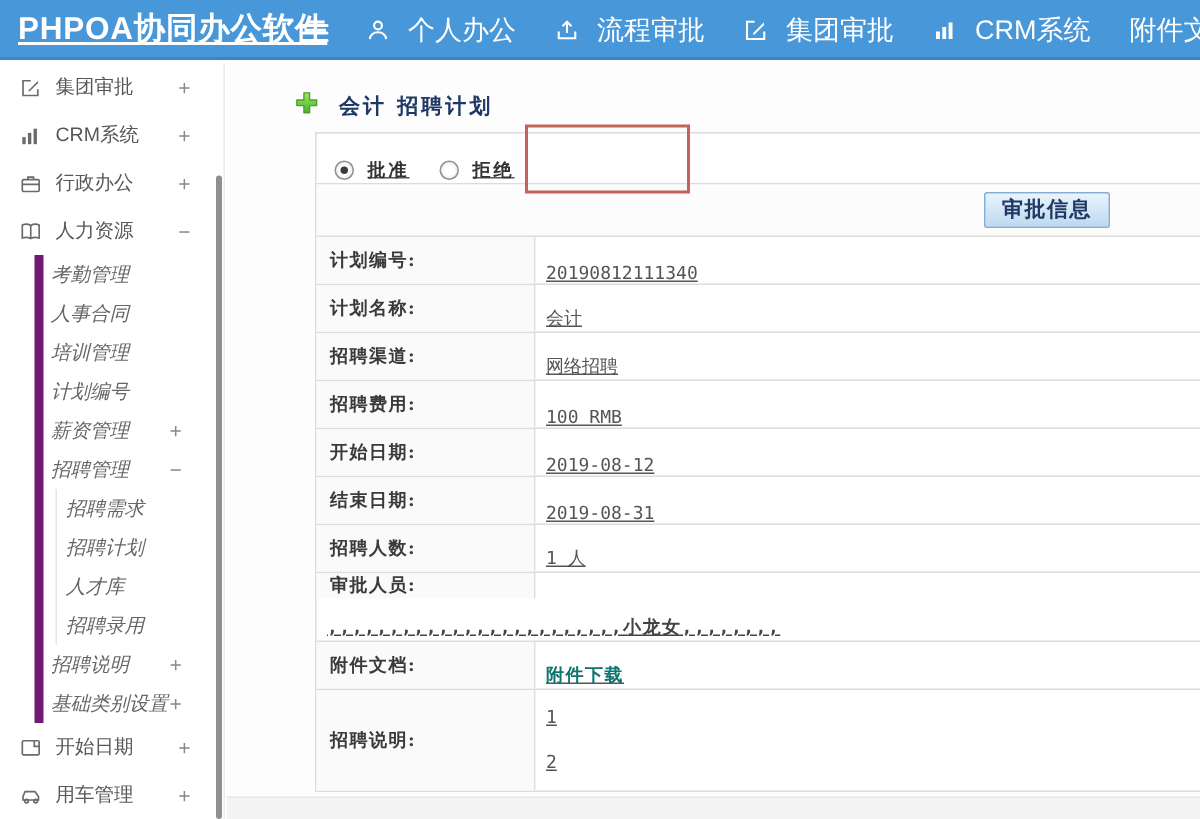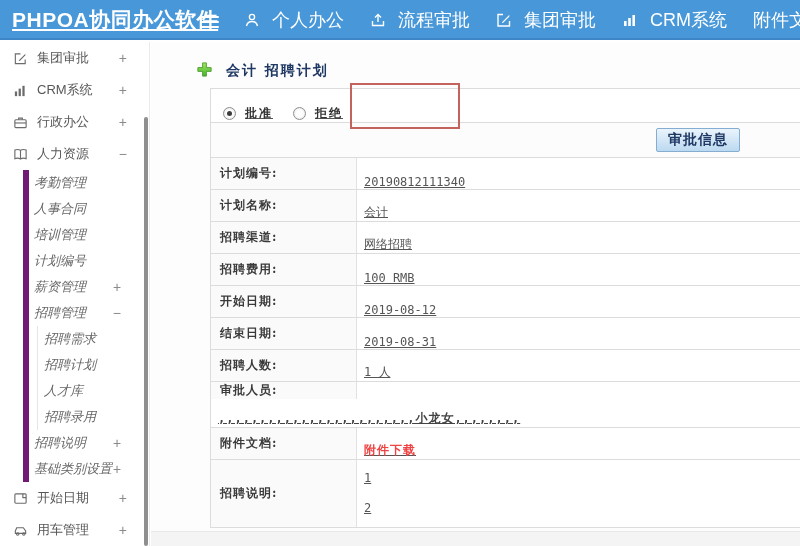--- a/index.html
+++ b/index.html
@@ -62,21 +62,21 @@
     border-radius:2px; color:#1f3864; font-weight:bold; font-size:14px;
     font-family:"DejaVu Serif", serif; letter-spacing:1px; cursor:pointer; }
   .radio-group { display:flex; align-items:center; gap:9px; padding-left:5px; }
   .radio { width:13px; height:13px; border:1px solid #8f8f8f; border-radius:50%;
     background:radial-gradient(#fff 40%, #ddd); position:relative; cursor:pointer; flex:none; }
   .radio.sel::after { content:""; position:absolute; left:3px; top:3px; width:5px;
     height:5px; border-radius:50%; background:#3c3c3c; }
   .radio-label { font-family:"DejaVu Serif", serif; font-weight:bold; color:#333;
     letter-spacing:2px; margin-right:11px; }
   .commas { letter-spacing:1px; color:#444; font-weight:bold; }
-  .link { color:#ef4444; font-weight:bold; cursor:pointer;
+  .link { color:#0f766e; font-weight:bold; cursor:pointer;
     font-family:"DejaVu Serif", serif; letter-spacing:1px; }
   .desc-cell { display:block; padding-top:11px; }
   .desc-cell div { margin-bottom:16px; }
   .red-annot { position:absolute; left:199px; top:41px; width:110px; height:46px;
     border:2px solid #c4635d; z-index:6; pointer-events:none; }
   .bottom-strip { position:absolute; left:0; right:0; bottom:0; height:15px;
     background:#f4f4f4; border-top:1px solid #e8e8e8; }
 </style>
 </head>
 <body>

